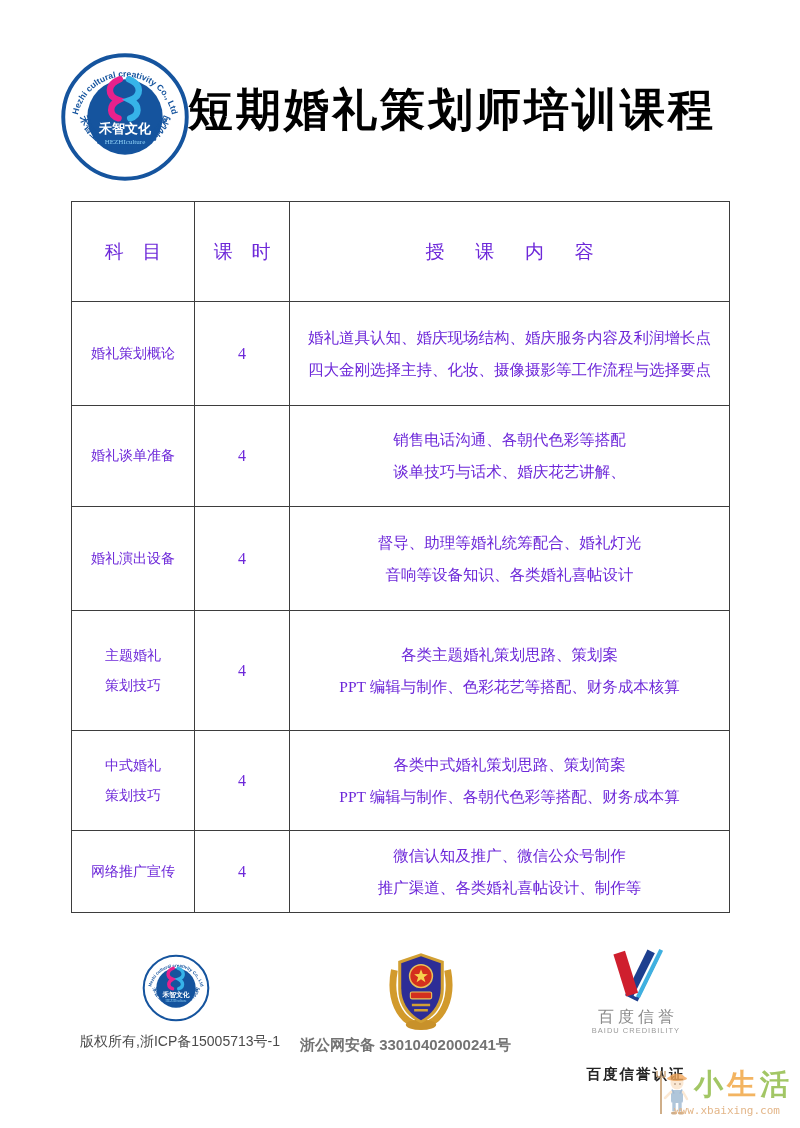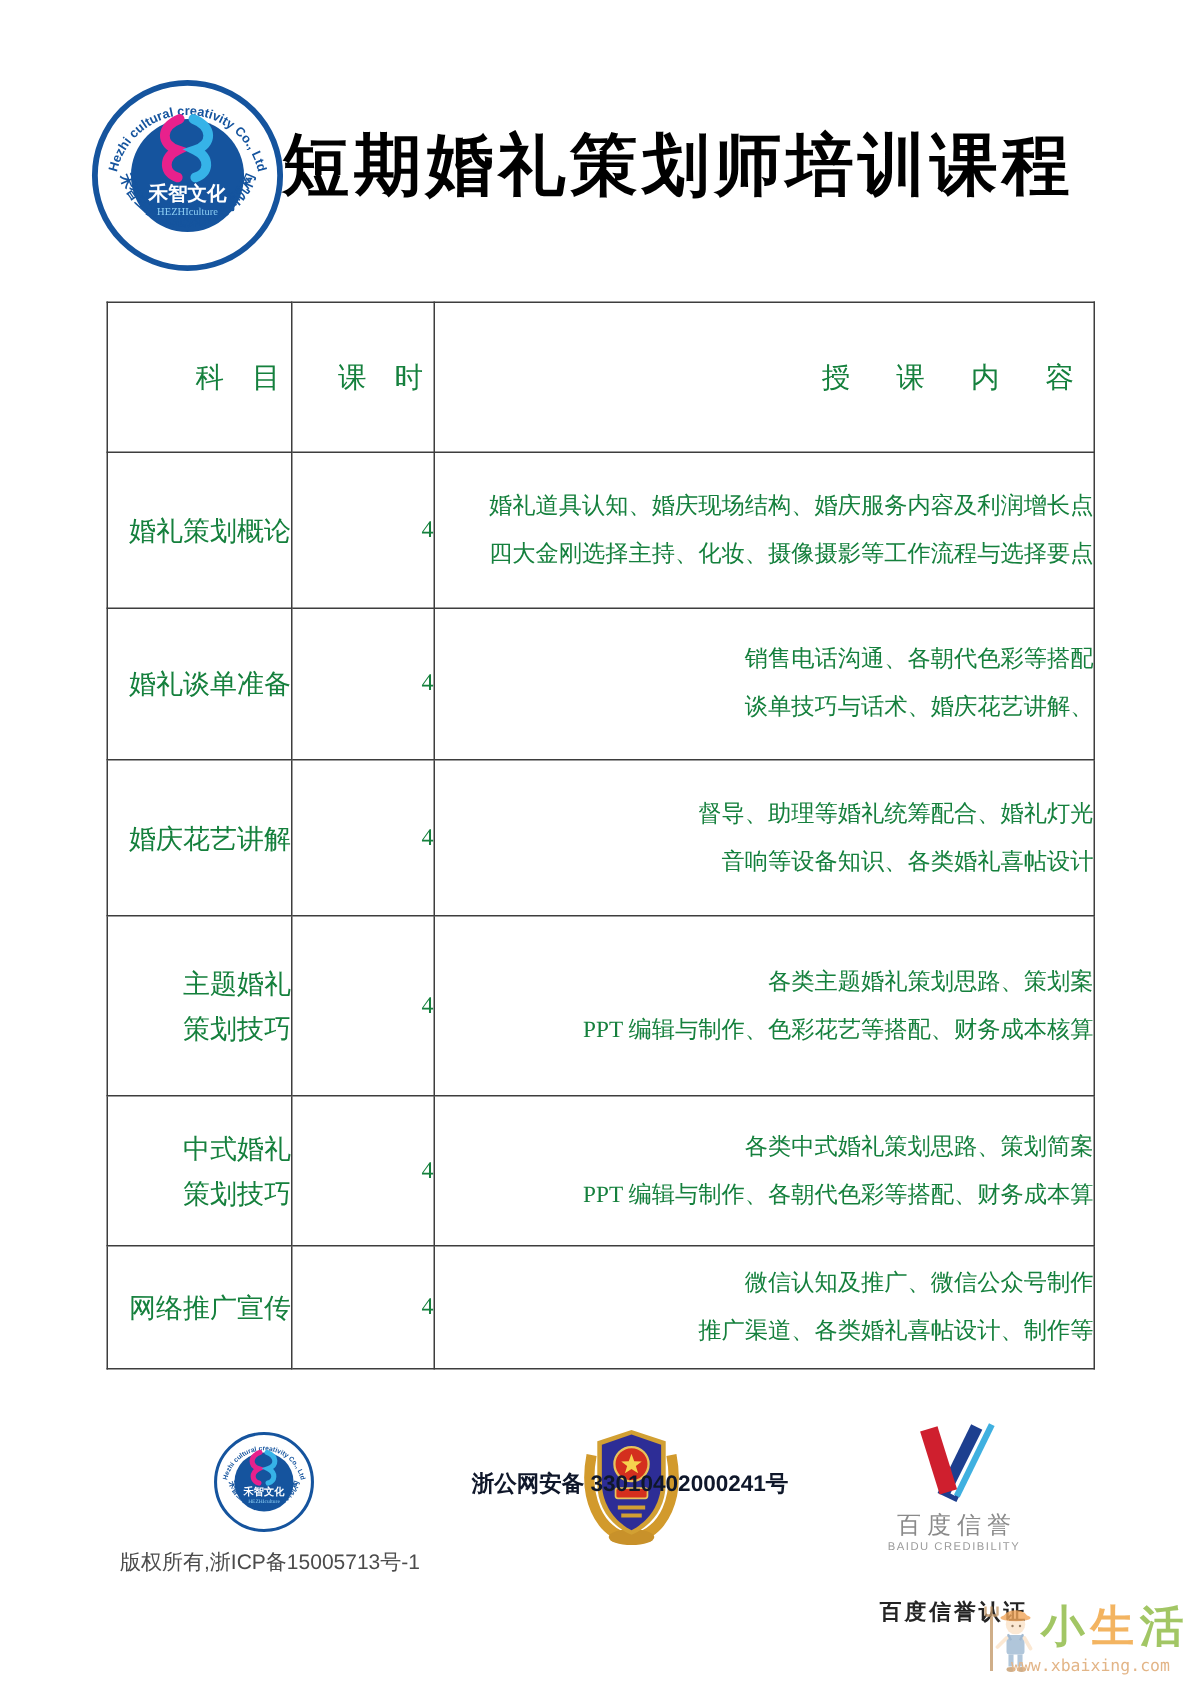--- a/index.html
+++ b/index.html
@@ -8,37 +8,37 @@
 
   
   .hezhi-logo-top{position:absolute;left:60px;top:52px;width:130px;height:130px;}
   .page-title{position:absolute;left:178px;top:80px;width:548px;text-align:center;
       font-family:"Liberation Sans", sans-serif;font-weight:bold;font-size:45px;
       letter-spacing:3px;color:#000;white-space:nowrap;}
 
   
   table.course{position:absolute;left:71px;top:201px;width:658px;border-collapse:collapse;
       table-layout:fixed;}
-  table.course td{border:1px solid #3d3d3d;text-align:right;vertical-align:middle;
-      color:#15803d;padding:0;font-family:Liberation Serif, serif;}
+  table.course td{border:1px solid #3d3d3d;text-align:center;vertical-align:middle;
+      color:#6d28d9;padding:0;font-family:Liberation Serif, serif;}
   .th-cell{font-size:19px;}
   .ls-small{letter-spacing:7px;text-indent:7px;}
   .ls-wide{letter-spacing:13px;text-indent:13px;}
-  .cell-subject{font-size:18px;white-space:pre-line;line-height:30px;}
+  .cell-subject{font-size:14px;white-space:pre-line;line-height:30px;}
   .cell-hours{font-family:"Liberation Sans", sans-serif;font-size:16px;}
   .cell-content{font-size:15.5px;}
   .cell-content div{line-height:32px;white-space:nowrap;}
 
   
   .hezhi-logo-bottom{position:absolute;left:142px;top:954px;width:68px;height:68px;}
   .copyright{position:absolute;left:70px;top:1033px;width:220px;text-align:center;
       font-family:"Liberation Sans", sans-serif;font-size:14px;color:#4b4b4b;}
   .police-badge{position:absolute;left:383px;top:946px;width:76px;height:86px;}
-  .police-text{position:absolute;left:300px;top:980px;width:240px;text-align:center;
-      font-family:"Liberation Sans", sans-serif;font-weight:bold;font-size:15px;color:#0f172a;}
+  .police-text{position:absolute;left:300px;top:1036px;width:240px;
+      font-family:"Liberation Sans", sans-serif;font-weight:bold;font-size:15px;color:#737373;}
   .baidu-v{position:absolute;left:608px;top:947px;width:56px;height:56px;}
   .baidu-cn{position:absolute;left:566px;top:1007px;width:140px;text-align:center;
       font-size:16px;color:#8a8a8a;letter-spacing:4px;text-indent:4px;}
   .baidu-en{position:absolute;left:566px;top:1026px;width:140px;text-align:center;
       font-family:"Liberation Sans", sans-serif;font-size:7.5px;color:#9b9b9b;letter-spacing:1px;}
   .baidu-cert{position:absolute;left:566px;top:1037px;width:140px;text-align:center;
       font-size:14.5px;font-weight:600;color:#242424;letter-spacing:2px;margin-top:28px;}
 
   
   .watermark{position:absolute;left:656px;top:1066px;width:142px;height:58px;opacity:.8;}
@@ -97,21 +97,21 @@
   </tr>
   <tr style="height:101px">
     <td class="cell-subject">婚礼谈单准备</td>
     <td class="cell-hours">4</td>
     <td class="cell-content">
       <div>销售电话沟通、各朝代色彩等搭配</div>
       <div>谈单技巧与话术、婚庆花艺讲解、</div>
     </td>
   </tr>
   <tr style="height:104px">
-    <td class="cell-subject">婚庆花艺讲解</td>
+    <td class="cell-subject">婚礼演出设备</td>
     <td class="cell-hours">4</td>
     <td class="cell-content">
       <div>督导、助理等婚礼统筹配合、婚礼灯光</div>
       <div>音响等设备知识、各类婚礼喜帖设计</div>
     </td>
   </tr>
   <tr style="height:120px">
     <td class="cell-subject">主题婚礼
 策划技巧</td>
     <td class="cell-hours">4</td>

